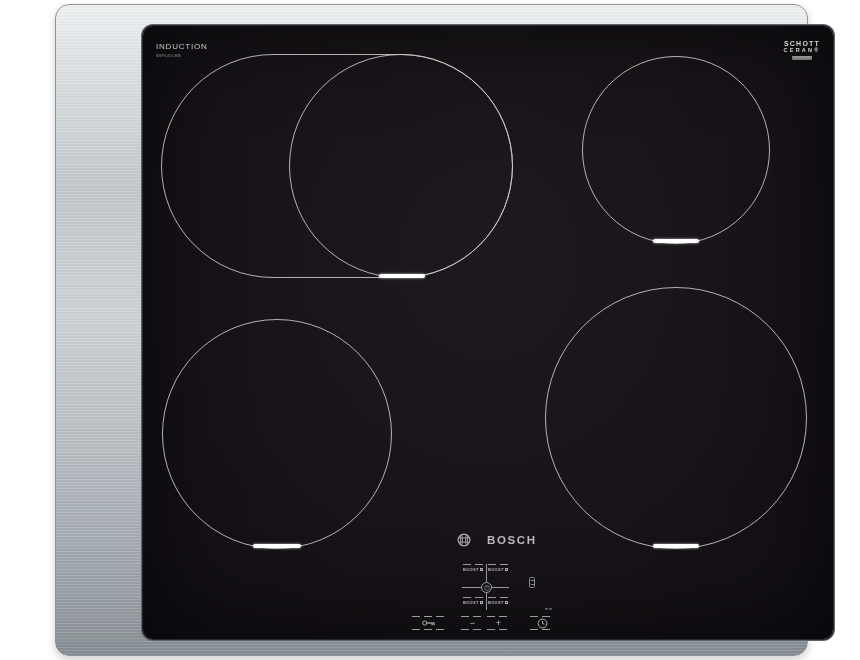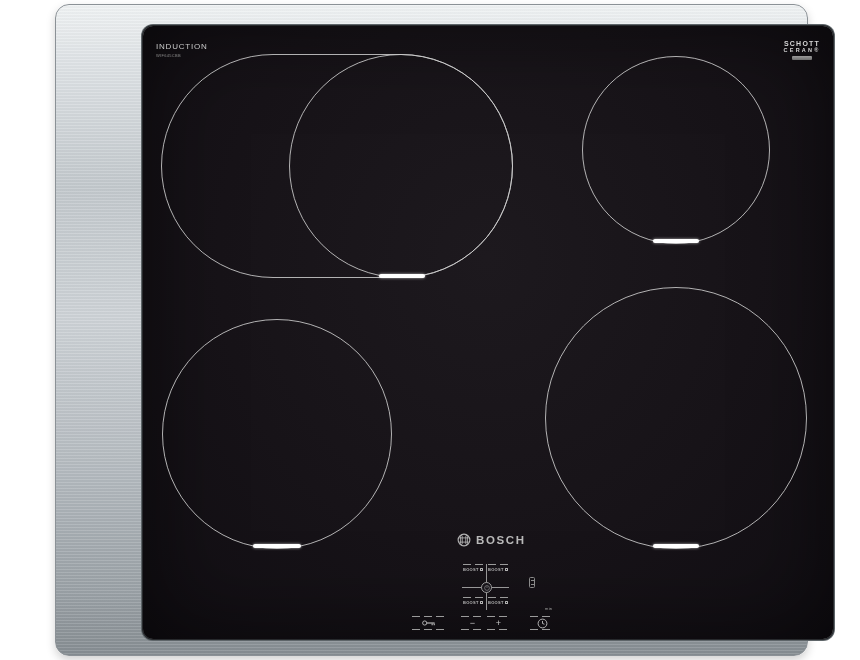--- a/index.html
+++ b/index.html
@@ -48,21 +48,21 @@
   .zoneBL{left:19px;top:293px;width:230px;height:230px;}
   .zoneBR{left:402px;top:261px;width:262px;height:262px;}
   .marker{position:absolute;height:4px;border-radius:2px;background:#ffffff;
     box-shadow:0 0 3px rgba(255,255,255,0.7);}
   .mCombi{left:236px;top:248px;width:46px;}
   .mTR{left:510px;top:213px;width:46px;}
   .mBL{left:110px;top:518px;width:48px;}
   .mBR{left:510px;top:518px;width:46px;}
 
   
-  .bosch{position:absolute;left:314px;top:506px;height:16px;display:flex;align-items:center;gap:5px;}
+  .bosch{position:absolute;left:314px;top:506px;height:16px;display:flex;align-items:center;gap:16px;}
   .bosch svg{display:block;}
   .boschTxt{font-size:11.5px;font-weight:bold;letter-spacing:1.6px;color:#b9b9b9;}
 
   
   .ctrl{position:absolute;left:0;top:0;width:100%;height:100%;pointer-events:none;}
   .line{position:absolute;background:#979797;}
   .vline{left:343px;top:538px;width:1px;height:46px;}
   .hline{left:319px;top:561px;width:47px;height:1px;}
   .centerDot{position:absolute;left:338px;top:556px;width:11px;height:11px;border-radius:50%;
     background:#17141a;border:1px solid #9c9c9c;display:flex;align-items:center;justify-content:center;}

